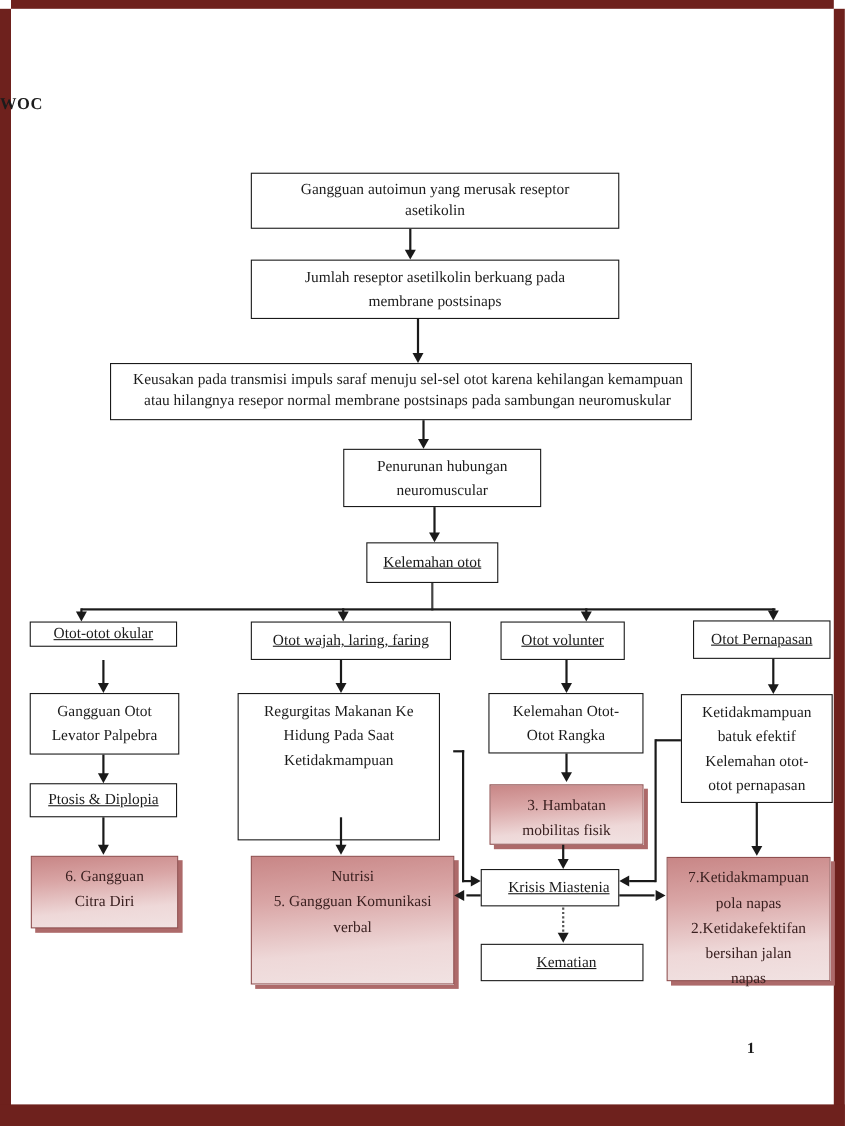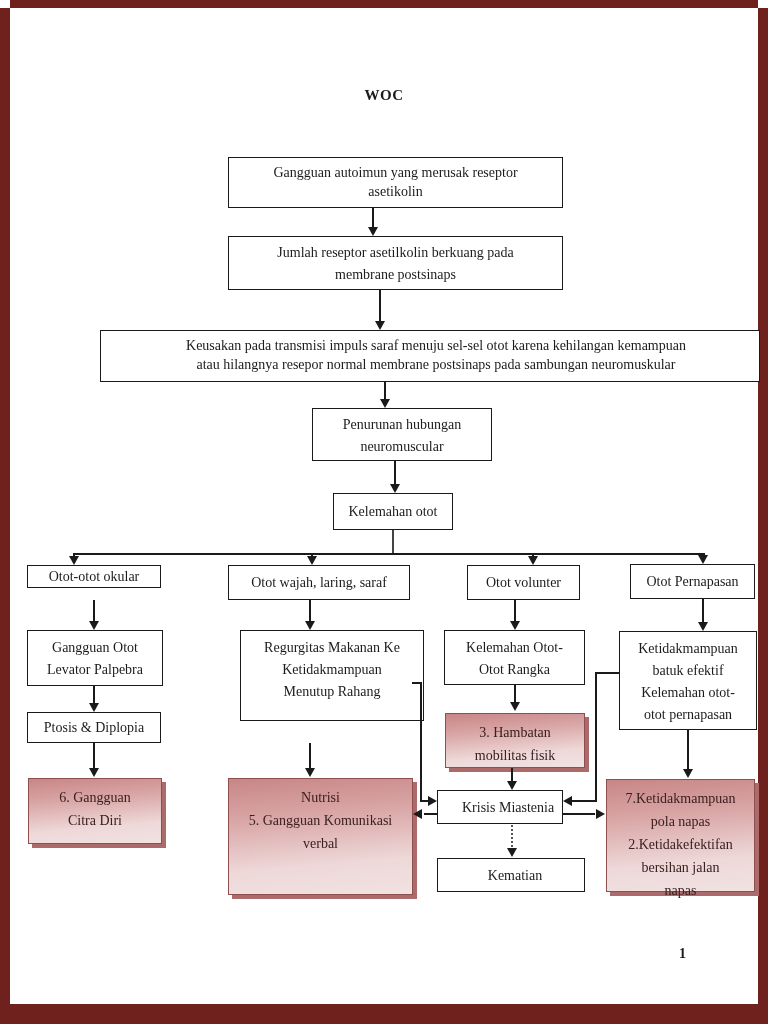--- a/index.html
+++ b/index.html
@@ -17,32 +17,32 @@
     overflow:hidden;
   }
   
   .bar{position:absolute;background:var(--frame);}
   .bar.top{left:10px;right:10px;top:0;height:8px;}
   .bar.left{left:0;top:8px;width:10px;bottom:0;}
   .bar.right{right:0;top:8px;width:10px;bottom:0;}
   .bar.bottom{left:0;right:0;bottom:0;height:20px;}
 
   .title{
-    position:absolute;top:87px;left:0;width:100%;text-align:center;
+    position:absolute;top:87px;left:0;width:100%;
     font-weight:bold;font-size:15px;letter-spacing:.5px;
   }
   .pageno{position:absolute;left:679px;top:946px;font-weight:bold;font-size:14px;}
 
   .node{
     position:absolute;box-sizing:border-box;background:#fff;
     border:1.5px solid var(--line);
     font-size:14px;line-height:19px;padding:5px 8px;
   }
   .lh22{line-height:22px;padding-top:6px;}
-  .vcenter{display:flex;flex-direction:column;justify-content:center;}
+  .vcenter{display:flex;flex-direction:column;justify-content:center;text-decoration:underline;}
   .hcenter{text-align:center;}
   .ln{white-space:nowrap;text-align:center;}
 
   .pink{
     background:linear-gradient(175deg,#c88686 0%,#d9a5a5 32%,#eed8d8 72%,#f1e2e2 100%);
     border:1px solid var(--pink-border);
     box-shadow:4px 4px 0 var(--pink-shadow);
     color:var(--pink-text);
     line-height:23px;padding-top:7px;
   }
@@ -70,63 +70,63 @@
 <div class="node" style="left:228px;top:157px;width:335px;height:51px">
   <div class="ln">Gangguan autoimun yang merusak reseptor</div>
   <div class="ln">asetikolin</div>
 </div>
 
 <div class="node" style="left:228px;top:236px;width:335px;height:54px;line-height:22px">
   <div class="ln">Jumlah reseptor asetilkolin berkuang pada</div>
   <div class="ln">membrane postsinaps</div>
 </div>
 
-<div class="node" style="left:100px;top:330px;width:660px;height:52px;padding-left:20px">
+<div class="node" style="left:100px;top:330px;width:529px;height:52px;padding-left:20px">
   <div class="ln">Keusakan pada transmisi impuls saraf menuju sel-sel otot karena kehilangan kemampuan</div>
   <div class="ln">atau hilangnya resepor normal membrane postsinaps pada sambungan neuromuskular</div>
 </div>
 
 <div class="node" style="left:312px;top:408px;width:180px;height:53px;line-height:22px">
   <div class="ln">Penurunan hubungan</div>
   <div class="ln">neuromuscular</div>
 </div>
 
 <div class="node vcenter hcenter" style="left:333px;top:493px;width:120px;height:37px">
   <div class="ln">Kelemahan otot</div>
 </div>
 
 <div class="node vcenter" style="left:27px;top:565px;width:134px;height:23px">
   <div class="ln">Otot-otot okular</div>
 </div>
 <div class="node vcenter" style="left:228px;top:565px;width:182px;height:35px">
-  <div class="ln">Otot wajah, laring, saraf</div>
-</div>
-<div class="node vcenter hcenter" style="left:467px;top:565px;width:113px;height:35px">
+  <div class="ln">Otot wajah, laring, faring</div>
+</div>
+<div class="node vcenter hcenter" style="left:455px;top:565px;width:113px;height:35px">
   <div class="ln">Otot volunter</div>
 </div>
 <div class="node vcenter hcenter" style="left:630px;top:564px;width:125px;height:35px">
   <div class="ln">Otot Pernapasan</div>
 </div>
 
 <div class="node lh22" style="left:27px;top:630px;width:136px;height:56px">
   <div class="ln">Gangguan Otot</div>
   <div class="ln">Levator Palpebra</div>
 </div>
 <div class="node vcenter" style="left:27px;top:712px;width:134px;height:31px">
   <div class="ln">Ptosis &amp; Diplopia</div>
 </div>
 <div class="node pink" style="left:28px;top:778px;width:134px;height:66px">
   <div class="ln">6. Gangguan</div>
   <div class="ln">Citra Diri</div>
 </div>
 
-<div class="node lh22" style="left:240px;top:630px;width:184px;height:91px">
+<div class="node lh22" style="left:216px;top:630px;width:184px;height:134px">
   <div class="ln">Regurgitas Makanan Ke</div>
+  <div class="ln">Hidung Pada Saat</div>
   <div class="ln">Ketidakmampuan</div>
-  <div class="ln">Menutup Rahang</div>
 </div>
 <div class="node pink" style="left:228px;top:778px;width:185px;height:117px">
   <div class="ln">Nutrisi</div>
   <div class="ln">5. Gangguan Komunikasi</div>
   <div class="ln">verbal</div>
 </div>
 
 <div class="node lh22" style="left:444px;top:630px;width:141px;height:55px">
   <div class="ln">Kelemahan Otot-</div>
   <div class="ln">Otot Rangka</div>

